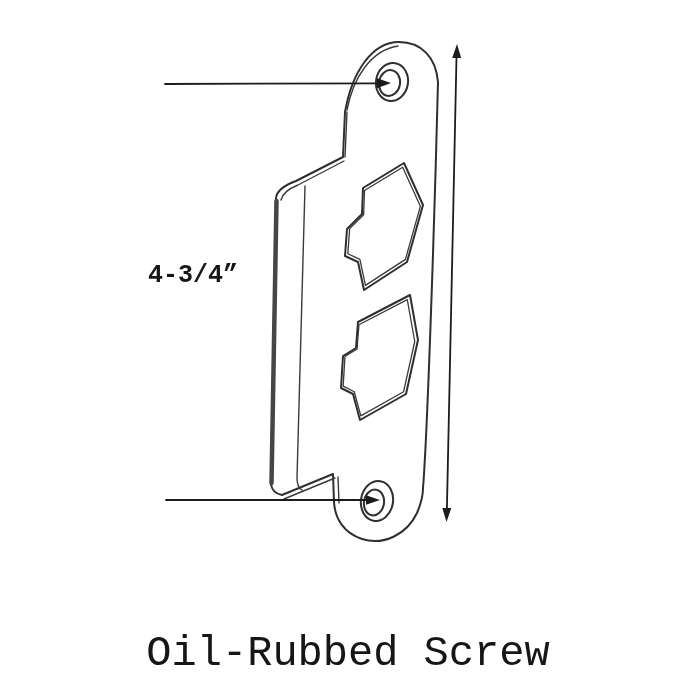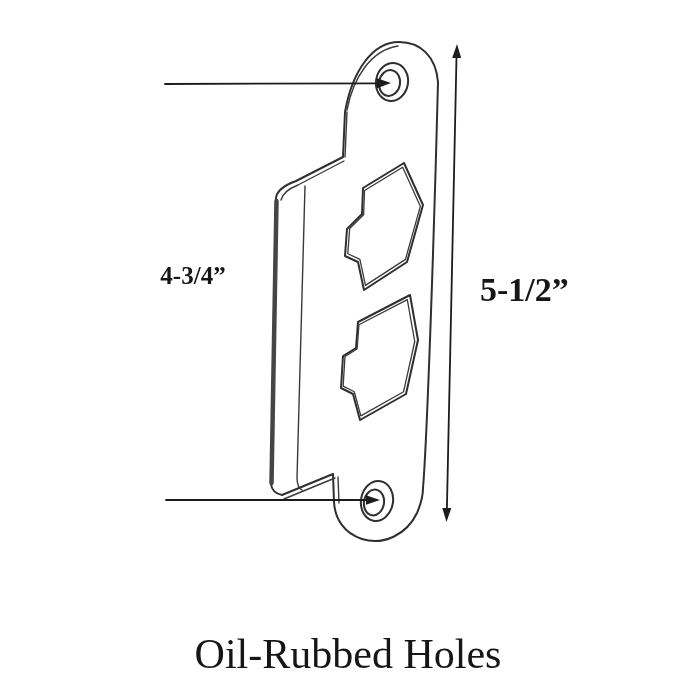--- a/index.html
+++ b/index.html
@@ -1,21 +1,21 @@
 <!DOCTYPE html>
 <html><head>
 <meta charset="utf-8">
 <style>
   html,body{margin:0;padding:0;background:#ffffff;}
   .stage{
     position:relative;
     width:700px;height:700px;
     background:#ffffff;
     overflow:hidden;
-    font-family:Liberation Serif, serif;
+    font-family:Liberation Mono, monospace;
   }
   .stage svg{position:absolute;left:0;top:0;}
   .label{position:absolute;color:#161616;}
   .screw-label{
     left:73px;top:262px;width:240px;
     text-align:center;
     font-weight:bold;
     font-size:25px;line-height:27px;
     letter-spacing:0px;
   }
@@ -112,17 +112,16 @@
         <polygon class="arrow-head" points="457,44 452.2,58 461.2,58"></polygon>
         <polygon class="arrow-head" points="446.5,522 442.3,508 451.3,508"></polygon>
       </g>
     </g>
   </svg>
 
   <div class="label screw-label">
     <div>4-3/4”</div>
   </div>
 
-  <div class="label height-label">5-1/2”</div>
 
-  <div class="label caption">Oil-Rubbed Holes</div>
+  <div class="label caption">Oil-Rubbed Screw</div>
 
 </div>
 
 </body></html>

